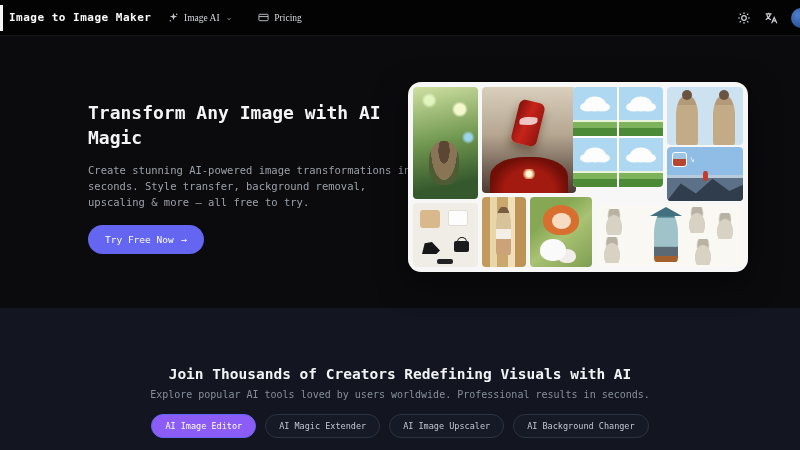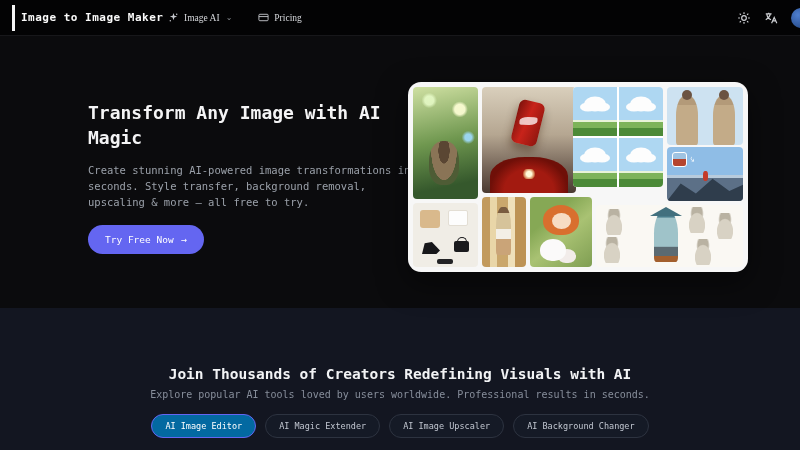--- a/index.html
+++ b/index.html
@@ -1,21 +1,21 @@
 <!DOCTYPE html>
 <html><head>
 <meta charset="utf-8">
 <style>
   * { margin:0; padding:0; box-sizing:border-box; }
   html,body { width:800px; height:450px; overflow:hidden; background:#0b0b0d;
     font-family:"DejaVu Sans Mono", monospace; }
 
   
   .nav { position:relative; height:36px; background:#030304; display:flex;
-    align-items:center; border-bottom:1px solid #17171a;padding-left:12px; }
+    align-items:center; border-bottom:1px solid #17171a; }
   .logo-wrap { display:flex; align-items:center; gap:6px; }
   .logo-mark { width:3px; height:26px; background:#f5f5f5; }
   .logo-text { color:#fafafa; font-size:11px; font-weight:bold; letter-spacing:.5px; }
   .nav-menu { position:absolute; left:168px; display:flex; align-items:center; gap:26px; }
   .nav-item { display:flex; align-items:center; gap:5px; color:#d6d8dc; font-size:9.5px;
     cursor:pointer;font-family:Liberation Serif, serif; }
   .nav-item .lbl { color:#d6d8dc; }
   .nav-icon { display:inline-flex; width:11px; height:11px; color:#c6c8cd; }
   .nav-icon svg { width:100%; height:100%; }
   .chev { color:#8b8e94; font-size:8px; margin-left:1px; }
@@ -138,21 +138,21 @@
     height:9px; background:#42707e; clip-path:polygon(0 100%, 50% 0, 100% 100%); }
 
   
   .features { height:142px; background:#131621; text-align:center; padding-top:49px; }
   .eyebrow { color:#8f96a3; font-size:8px; letter-spacing:4px; font-weight:bold; }
   .features-title { margin-top:9px; color:#f2f3f5; font-size:14.5px; font-weight:bold; }
   .features-sub { margin-top:7px; color:#878e9b; font-size:10px; }
   .pills { margin-top:14px; display:flex; justify-content:center; gap:9px; }
   .pill { font-family:inherit; font-size:8.5px; padding:6px 13px; border-radius:12px;
     background:#151a26; color:#c2c7d1; border:1px solid #2d3340; cursor:pointer; }
-  .pill.active { background:#0369a1; color:#fff; border-color:#6466f1; }
+  .pill.active { background:#8b5cf6; color:#fff; border-color:#6466f1; }
 </style>
 </head>
 <body>
 
 <header class="nav">
   <div class="logo-wrap">
     <span class="logo-mark"></span>
     <span class="logo-text">Image to Image Maker</span>
   </div>
 

